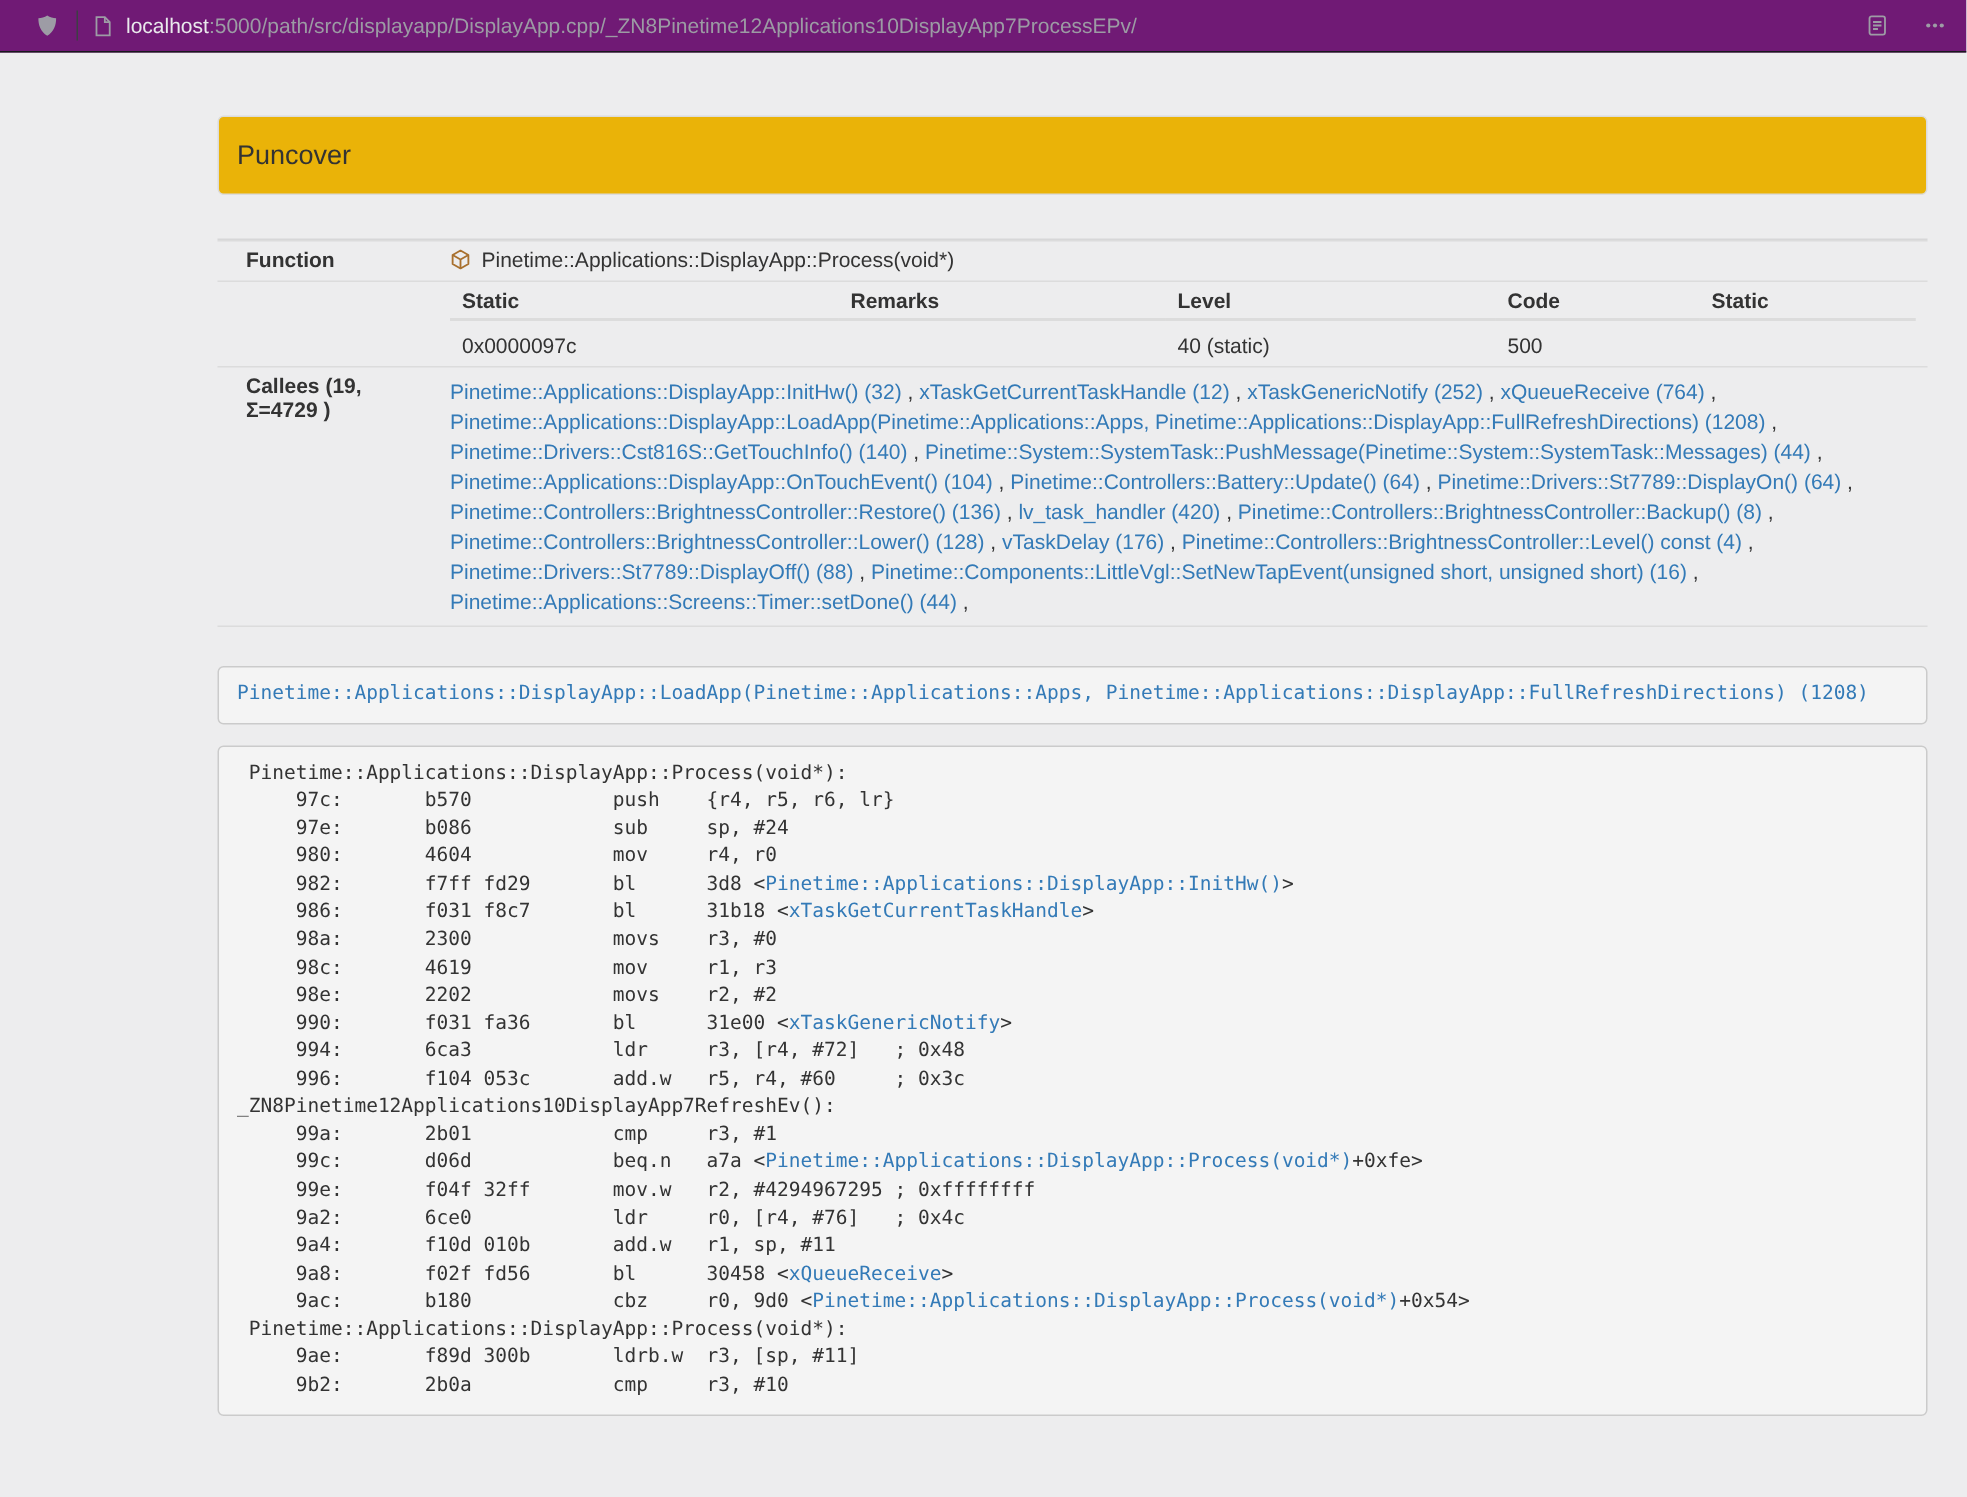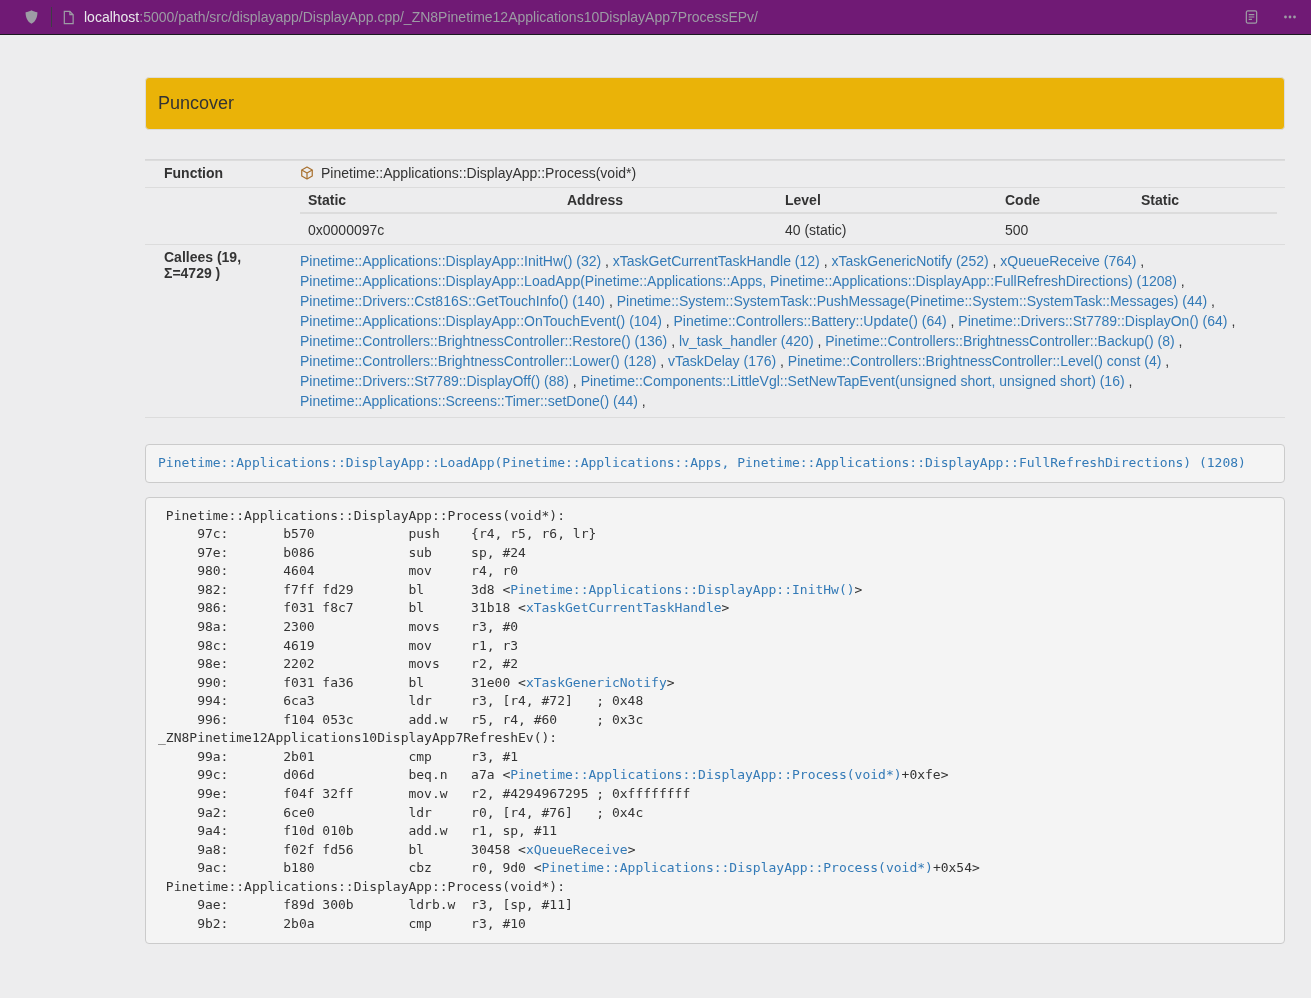--- a/index.html
+++ b/index.html
@@ -134,21 +134,21 @@
             <colgroup>
                 <col class="c-address">
                 <col class="c-remarks">
                 <col class="c-stack">
                 <col class="c-code">
                 <col>
               </colgroup>
             <thead>
               <tr>
                 <th>Static</th>
-                <th>Address</th>
+                <th>Remarks</th>
                 <th>Level</th>
                 <th>Code</th>
                 <th>Static</th>
               </tr>
             </thead>
             <tbody>
               <tr>
                 <td>0x0000097c</td>
                 <td></td>
                 <td>40 (static)</td>

